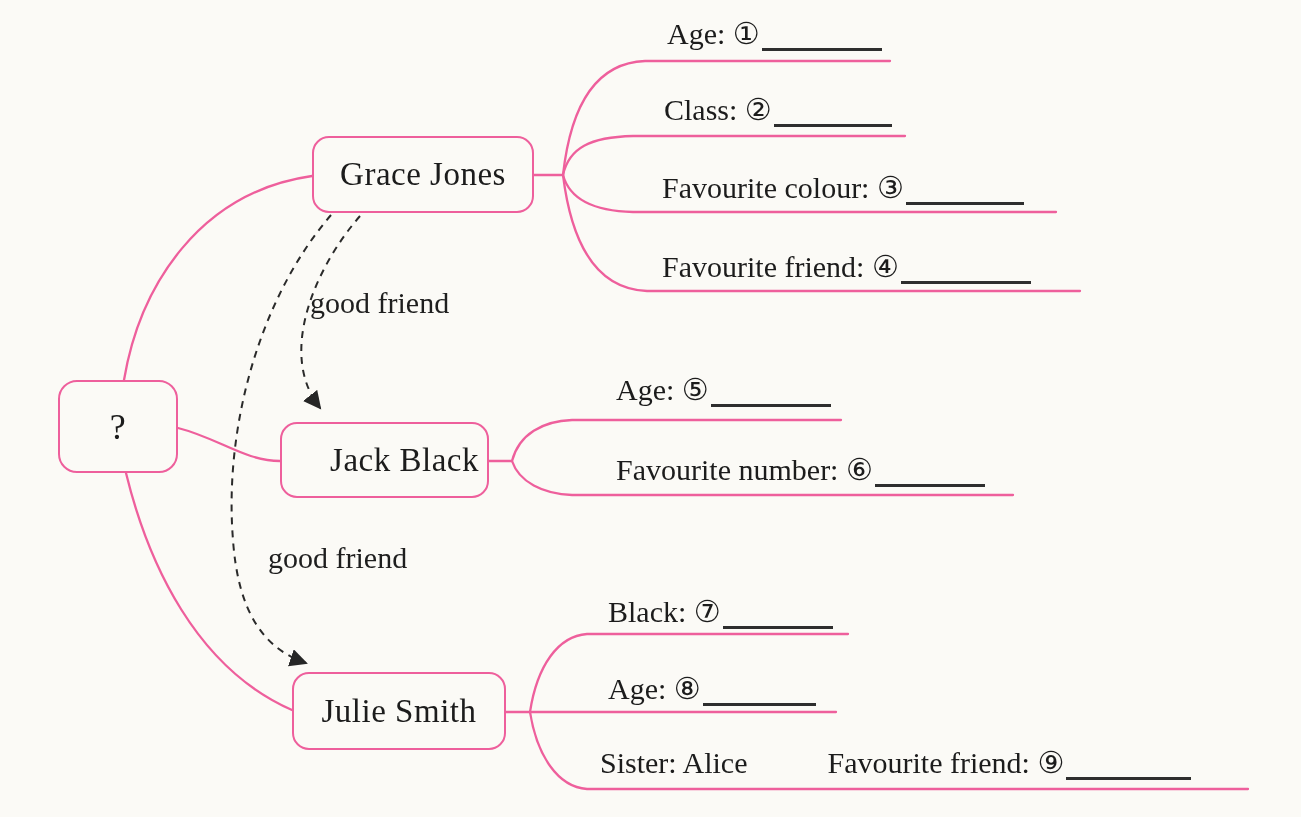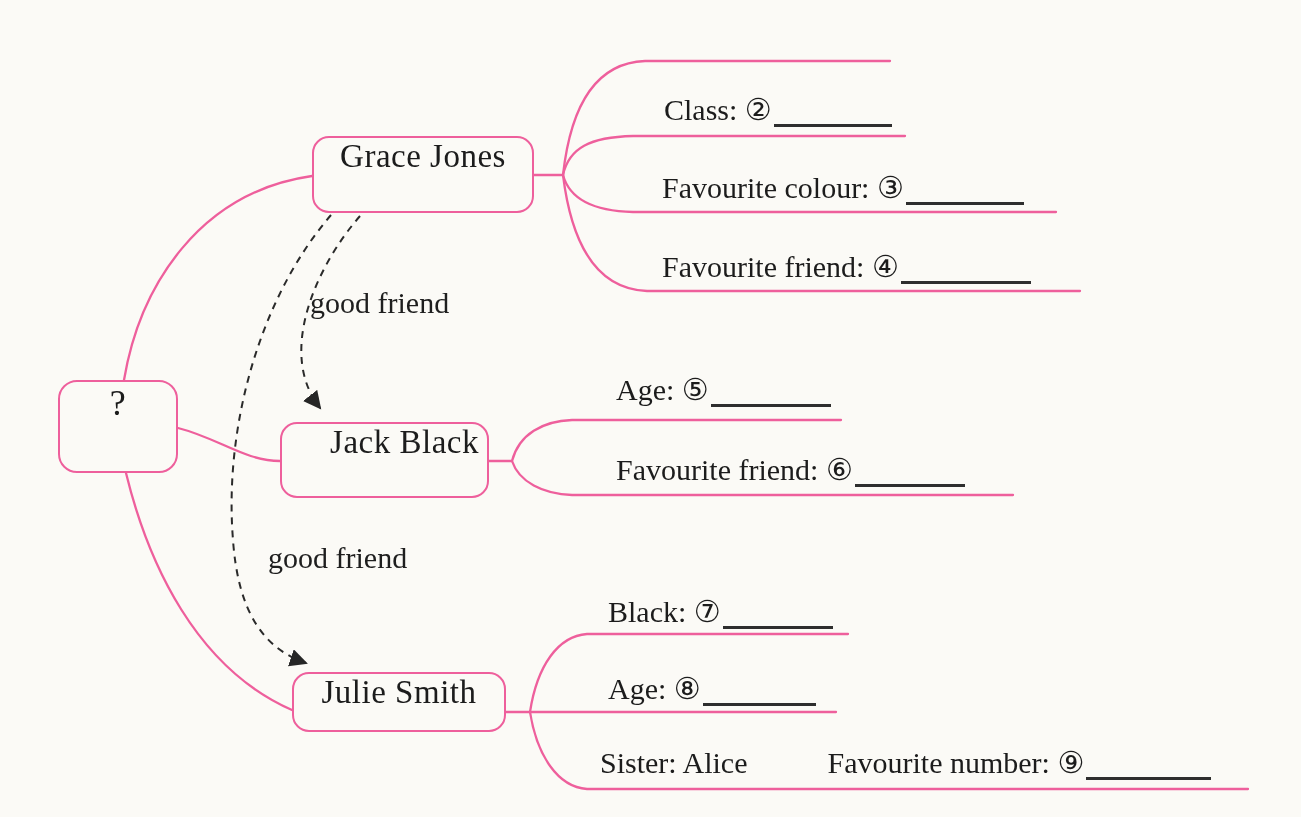--- a/index.html
+++ b/index.html
@@ -16,30 +16,30 @@
   }
   .stage svg.wires{
     position:absolute;left:0;top:0;width:1301px;height:817px;
   }
   
   .node{
     position:absolute;
     border:2.2px solid #ee5f9c;
     border-radius:17px;
     background:#fbfaf6;
-    display:flex;align-items:flex-start;justify-content:center;
+    display:flex;align-items:center;justify-content:center;
     font-size:33px;
     letter-spacing:.5px;
     color:#1c1c1c;
     box-sizing:border-box;
   }
   .node.root{left:58px;top:380px;width:120px;height:93px;font-size:36px;border-radius:19px;}
   .node.grace{left:312px;top:136px;width:222px;height:77px;}
   .node.jack{left:280px;top:422px;width:209px;height:76px;padding-left:40px;}
-  .node.julie{left:292px;top:672px;width:214px;height:60px;}
+  .node.julie{left:292px;top:672px;width:214px;height:78px;}
   
   .row{
     position:absolute;
     font-size:30px;
     white-space:nowrap;
     color:#1c1c1c;
   }
   .blank{
     display:inline-block;
     height:2.6px;
@@ -105,40 +105,43 @@
   <div class="node jack">
     <span>Jack Black</span>
   </div>
   <div class="node julie">
     <span>Julie Smith</span>
   </div>
 
   <div class="rel-label" style="left:310px;top:286px">good friend</div>
   <div class="rel-label" style="left:268px;top:541px">good friend</div>
 
+  <div class="row" style="left:667px;top:16px">
+    <span>Age: ①</span><span class="blank" style="width:120px"></span>
+  </div>
   <div class="row" style="left:664px;top:92px">
     <span>Class: ②</span><span class="blank" style="width:118px"></span>
   </div>
   <div class="row" style="left:662px;top:170px">
     <span>Favourite colour: ③</span><span class="blank" style="width:118px"></span>
   </div>
   <div class="row" style="left:662px;top:249px">
     <span>Favourite friend: ④</span><span class="blank" style="width:130px"></span>
   </div>
 
   <div class="row" style="left:616px;top:372px">
     <span>Age: ⑤</span><span class="blank" style="width:120px"></span>
   </div>
   <div class="row" style="left:616px;top:452px">
-    <span>Favourite friend: ⑥</span><span class="blank" style="width:110px"></span>
+    <span>Favourite number: ⑥</span><span class="blank" style="width:110px"></span>
   </div>
 
   <div class="row" style="left:608px;top:594px">
     <span>Black: ⑦</span><span class="blank" style="width:110px"></span>
   </div>
   <div class="row" style="left:608px;top:671px">
     <span>Age: ⑧</span><span class="blank" style="width:113px"></span>
   </div>
   <div class="row" style="left:600px;top:745px">
-    <span>Sister: Alice</span><span class="gap"></span><span>Favourite number: ⑨</span><span class="blank" style="width:125px"></span>
+    <span>Sister: Alice</span><span class="gap"></span><span>Favourite friend: ⑨</span><span class="blank" style="width:125px"></span>
   </div>
 
 </div>
 
 </body></html>

